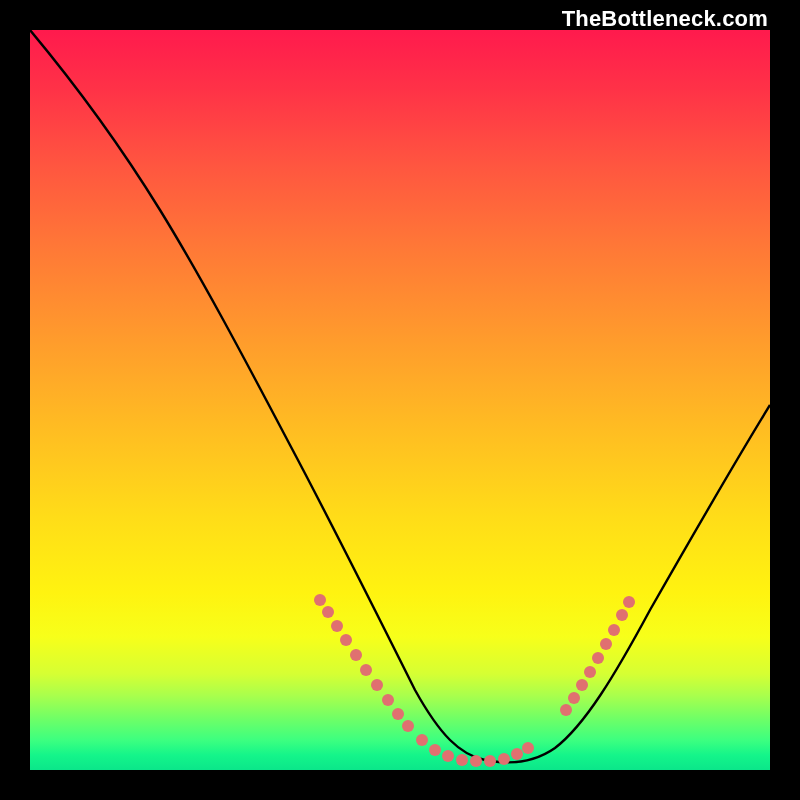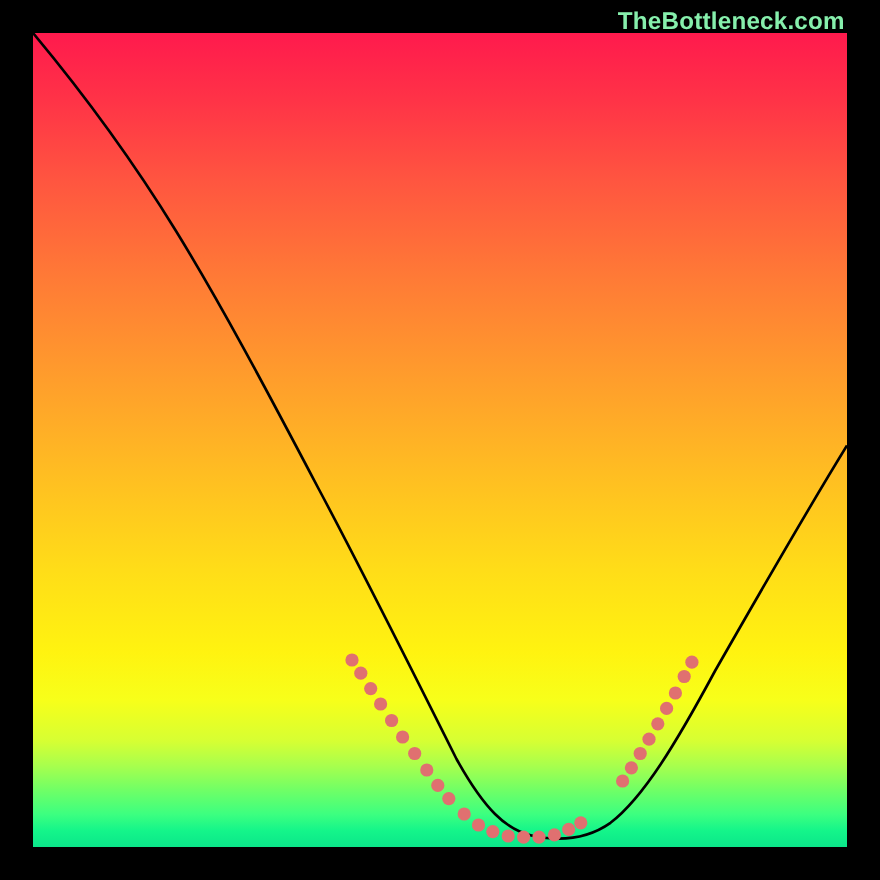--- a/index.html
+++ b/index.html
@@ -42,21 +42,21 @@
       #70ff66 93%,
       #3cff80 96%,
       #14f58a 98%,
       #0be68a 100%
     );
   }
   .watermark {
     position: absolute;
     top: 6px;
     right: 32px;
-    color: #86efac;
+    color: #ffffff;
     font-size: 22px;
     font-weight: 600;
     letter-spacing: 0.2px;
     user-select: none;
   }
   svg.curve {
     position: absolute;
     top: 30px;
     left: 30px;
     width: 740px;

